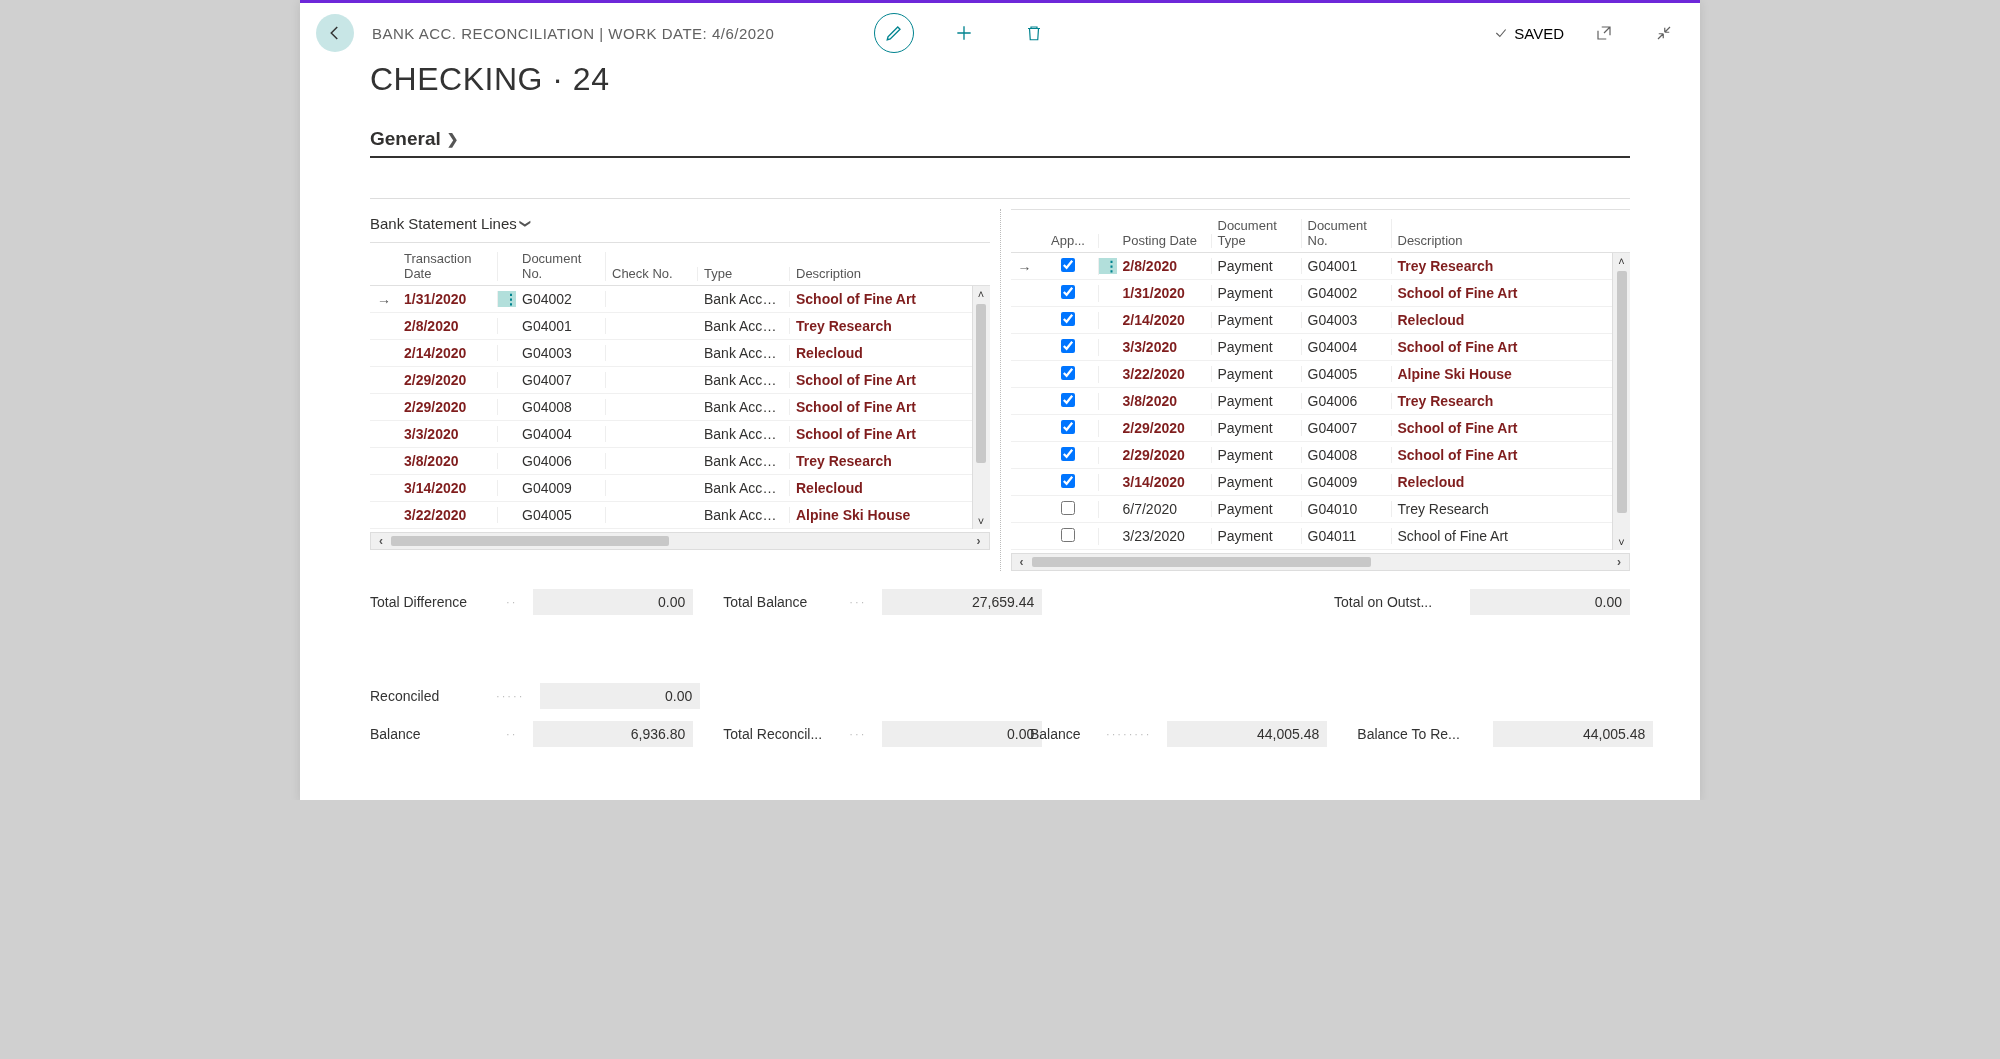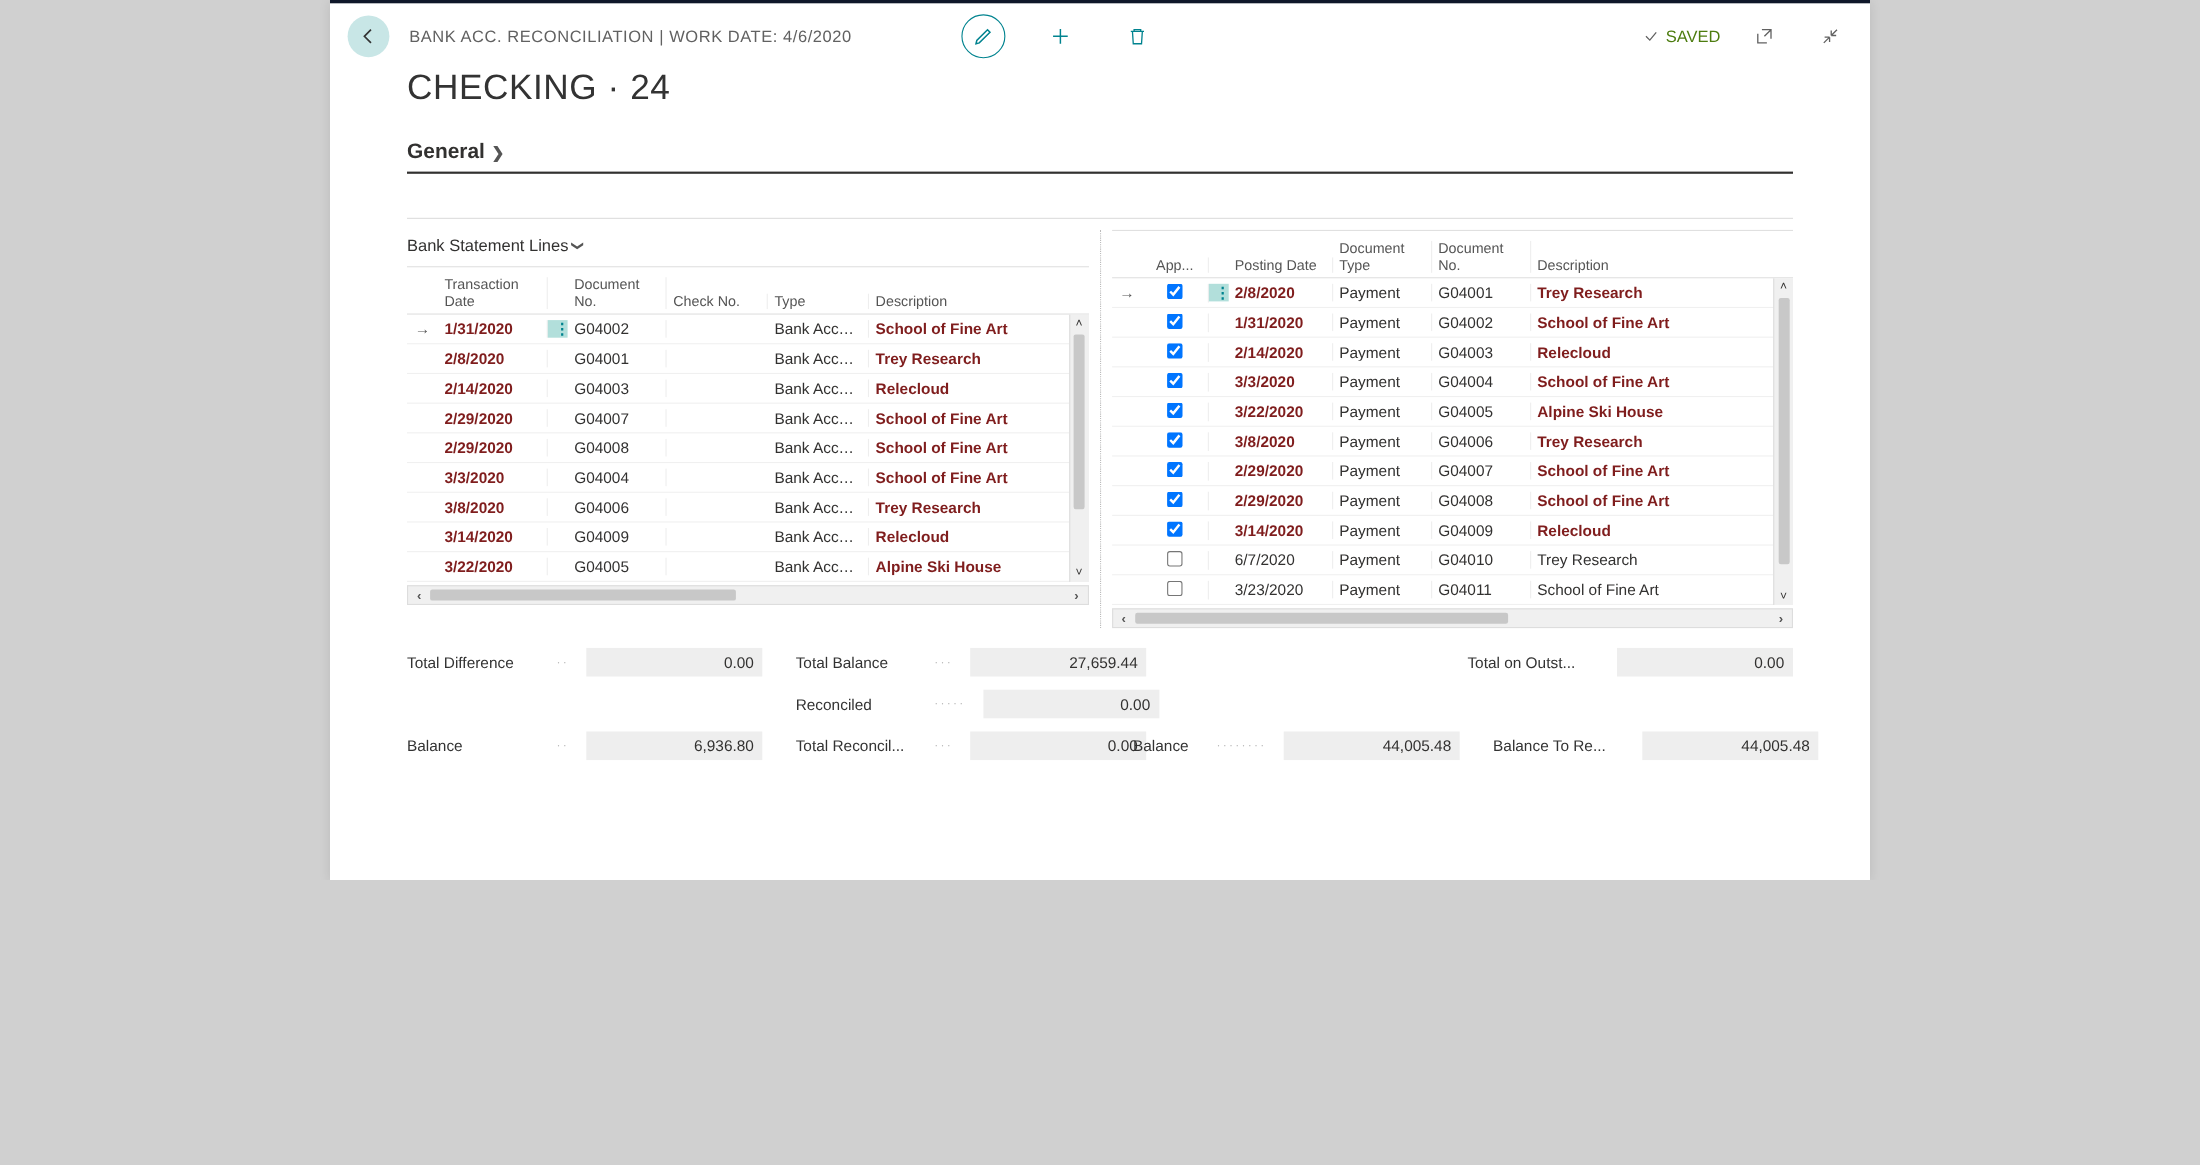--- a/index.html
+++ b/index.html
@@ -9,21 +9,21 @@
     display: flex;
     justify-content: center;
     padding: 0;
     font-size: 14px;
     color: #323130;
   }
   .page {
     background: #fff;
     width: 1400px;
     min-height: 800px;
-    border-top: 3px solid #0f172a;
+    border-top: 3px solid #6d28d9;
     box-shadow: 0 2px 10px rgba(0,0,0,0.1);
     position: relative;
     padding-bottom: 18px;
   }
   .header-bar {
     display: flex;
     align-items: center;
     padding: 10px 16px 0 16px;
     height: 50px;
   }
@@ -60,21 +60,21 @@
     width: 40px; height: 40px;
     display: flex; align-items: center; justify-content: center;
     cursor: pointer;
     color: #00838f;
   }
   .saved-area {
     margin-left: auto;
     display: flex;
     align-items: center;
     gap: 20px;
-    color: #4d7c0f;
+    color: #000000;
   }
   .saved-label { display: flex; align-items: center; gap: 6px; font-size: 15px; }
   .page-title {
     font-size: 32px;
     font-weight: 300;
     color: #333;
     padding: 8px 70px 12px 70px;
     letter-spacing: 0.5px;
   }
   .menu-bar {
@@ -578,21 +578,21 @@
     </div>
     <div class="totals-col" style="padding-left:30px; justify-content:flex-end;">
       <div class="total-field">
         <span class="total-label" style="width:120px">Total on Outst...</span>
         <span class="total-value">0.00</span>
       </div>
     </div>
   </div>
 
   <div class="totals-row" style="margin-top:12px;">
-    <div class="totals-col" style="padding-right:20px;">
+    <div class="totals-col" style="padding-right:20px;flex-direction:column;">
       <div class="total-field">
         <span class="total-label"></span>
         <span class="total-dots" style="visibility:hidden">··</span>
         <span class="total-value" style="visibility:hidden"></span>
       </div>
       <div class="total-field">
         <span class="total-label" style="width:110px">Reconciled</span>
         <span class="total-dots">·····</span>
         <span class="total-value">0.00</span>
       </div>

